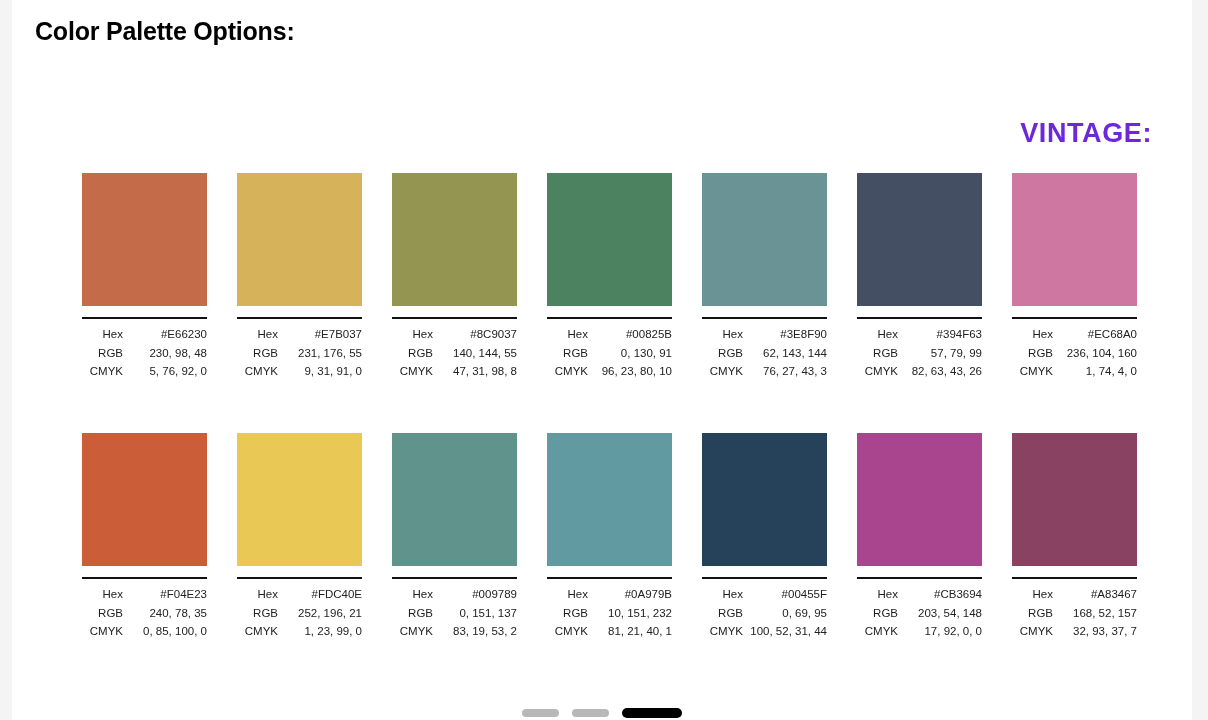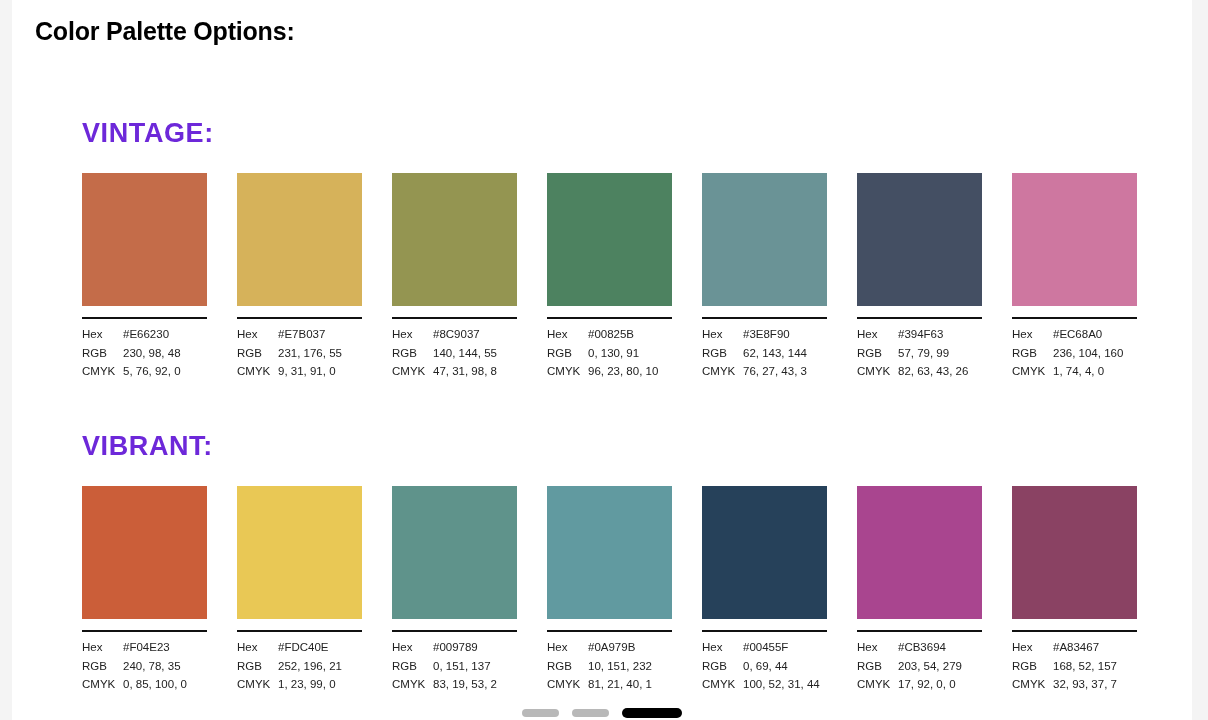--- a/index.html
+++ b/index.html
@@ -14,20 +14,21 @@
     overflow: hidden;
   }
   #page {
     position: absolute;
     left: 12px;
     top: 0;
     width: 1180px;
     height: 720px;
     background: #ffffff;
     overflow: hidden;
+    text-align: right;
   }
   #page-title {
     position: absolute;
     left: 23px;
     top: 17px;
     font-size: 25px;
     font-weight: bold;
     color: #000000;
     letter-spacing: -0.2px;
   }
@@ -238,21 +239,20 @@
             <div class="info-line">
               <span class="info-label">CMYK</span>
               <span class="info-value">1, 74, 4, 0</span>
             </div>
           </div>
         </div>
       </div>
   </div>
 
   <div class="palette-section" id="section-vibrant">
-    <div class="section-title">VIBRANT:</div>
     <div class="swatch-row">
         <div class="swatch-card">
           <div class="swatch-chip" style="background: rgb(203, 94, 57);"></div>
           <div class="swatch-rule"></div>
           <div class="swatch-info">
             <div class="info-line">
               <span class="info-label">Hex</span>
               <span class="info-value">#F04E23</span>
             </div>
             <div class="info-line">
@@ -322,39 +322,39 @@
         <div class="swatch-card">
           <div class="swatch-chip" style="background: rgb(38, 65, 90);"></div>
           <div class="swatch-rule"></div>
           <div class="swatch-info">
             <div class="info-line">
               <span class="info-label">Hex</span>
               <span class="info-value">#00455F</span>
             </div>
             <div class="info-line">
               <span class="info-label">RGB</span>
-              <span class="info-value">0, 69, 44</span>
+              <span class="info-value">0, 69, 95</span>
             </div>
             <div class="info-line">
               <span class="info-label">CMYK</span>
               <span class="info-value">100, 52, 31, 44</span>
             </div>
           </div>
         </div>
         <div class="swatch-card">
           <div class="swatch-chip" style="background: rgb(169, 69, 143);"></div>
           <div class="swatch-rule"></div>
           <div class="swatch-info">
             <div class="info-line">
               <span class="info-label">Hex</span>
               <span class="info-value">#CB3694</span>
             </div>
             <div class="info-line">
               <span class="info-label">RGB</span>
-              <span class="info-value">203, 54, 279</span>
+              <span class="info-value">203, 54, 148</span>
             </div>
             <div class="info-line">
               <span class="info-label">CMYK</span>
               <span class="info-value">17, 92, 0, 0</span>
             </div>
           </div>
         </div>
         <div class="swatch-card">
           <div class="swatch-chip" style="background: rgb(138, 66, 99);"></div>
           <div class="swatch-rule"></div>

